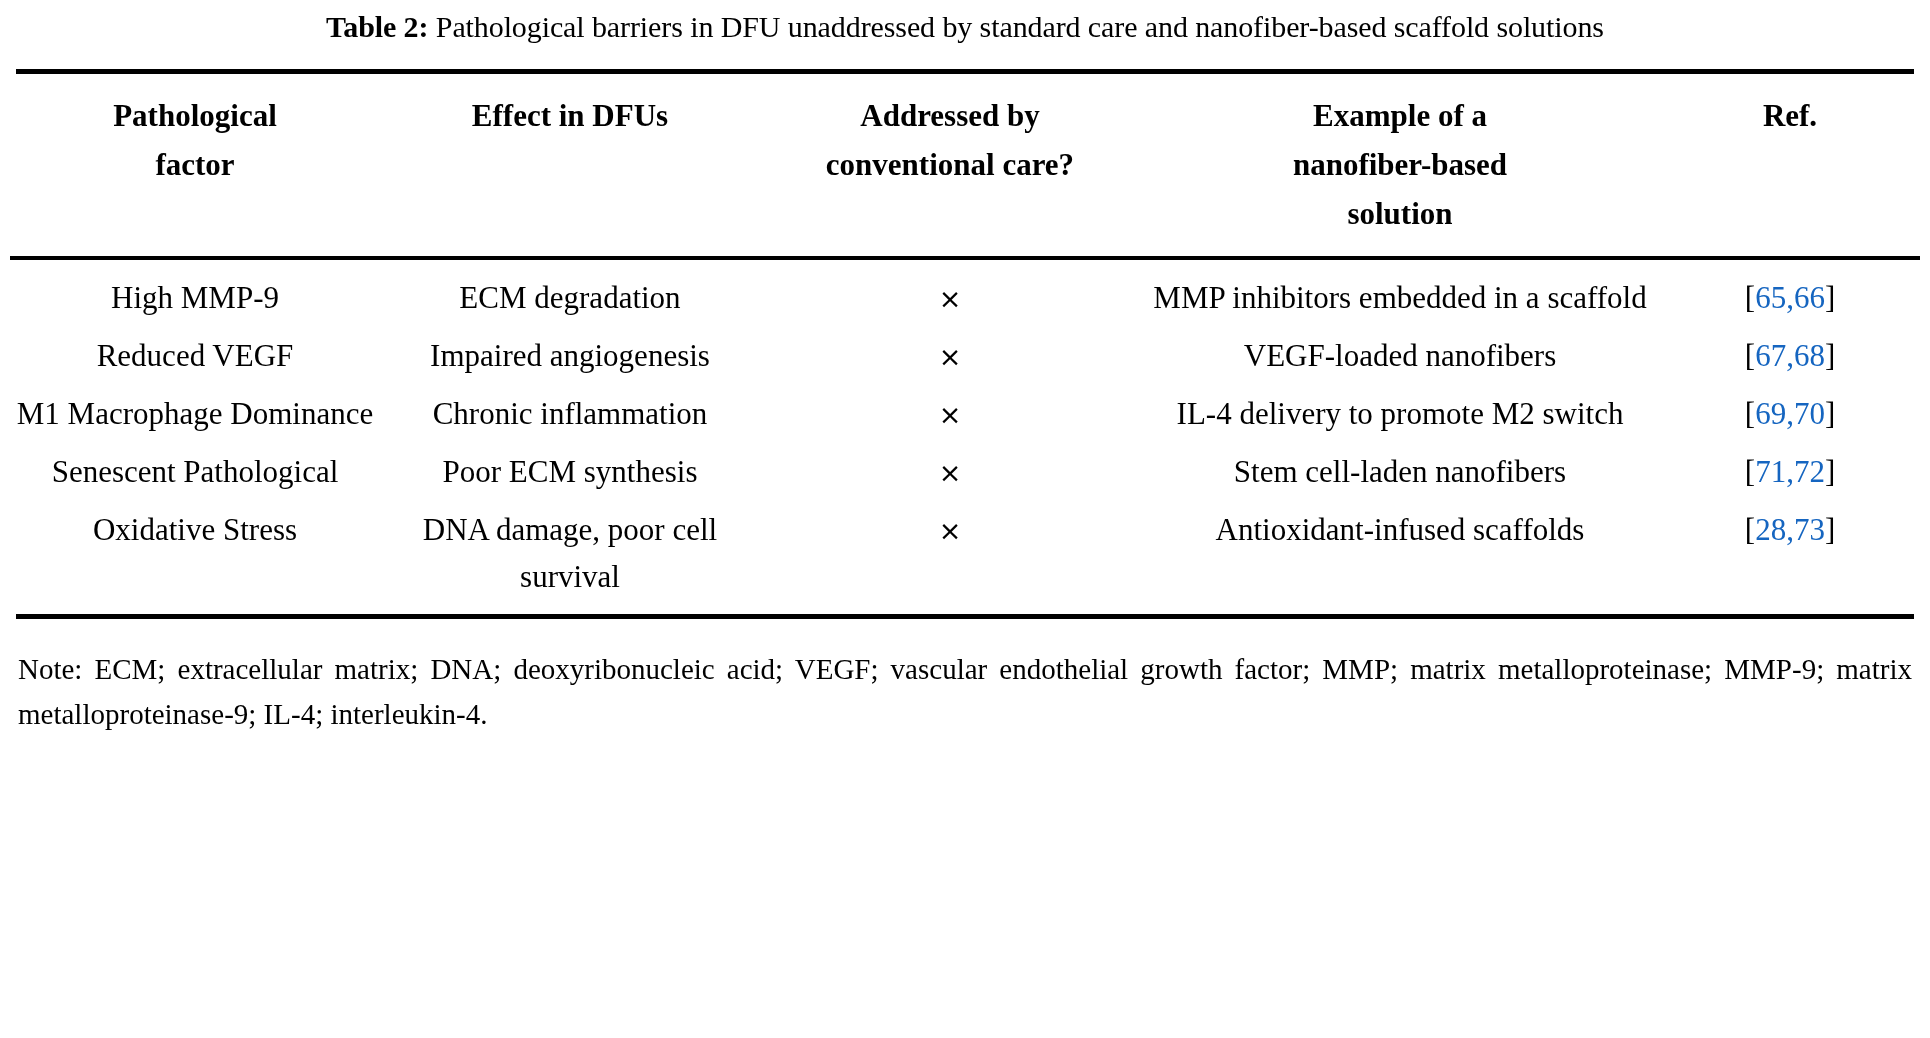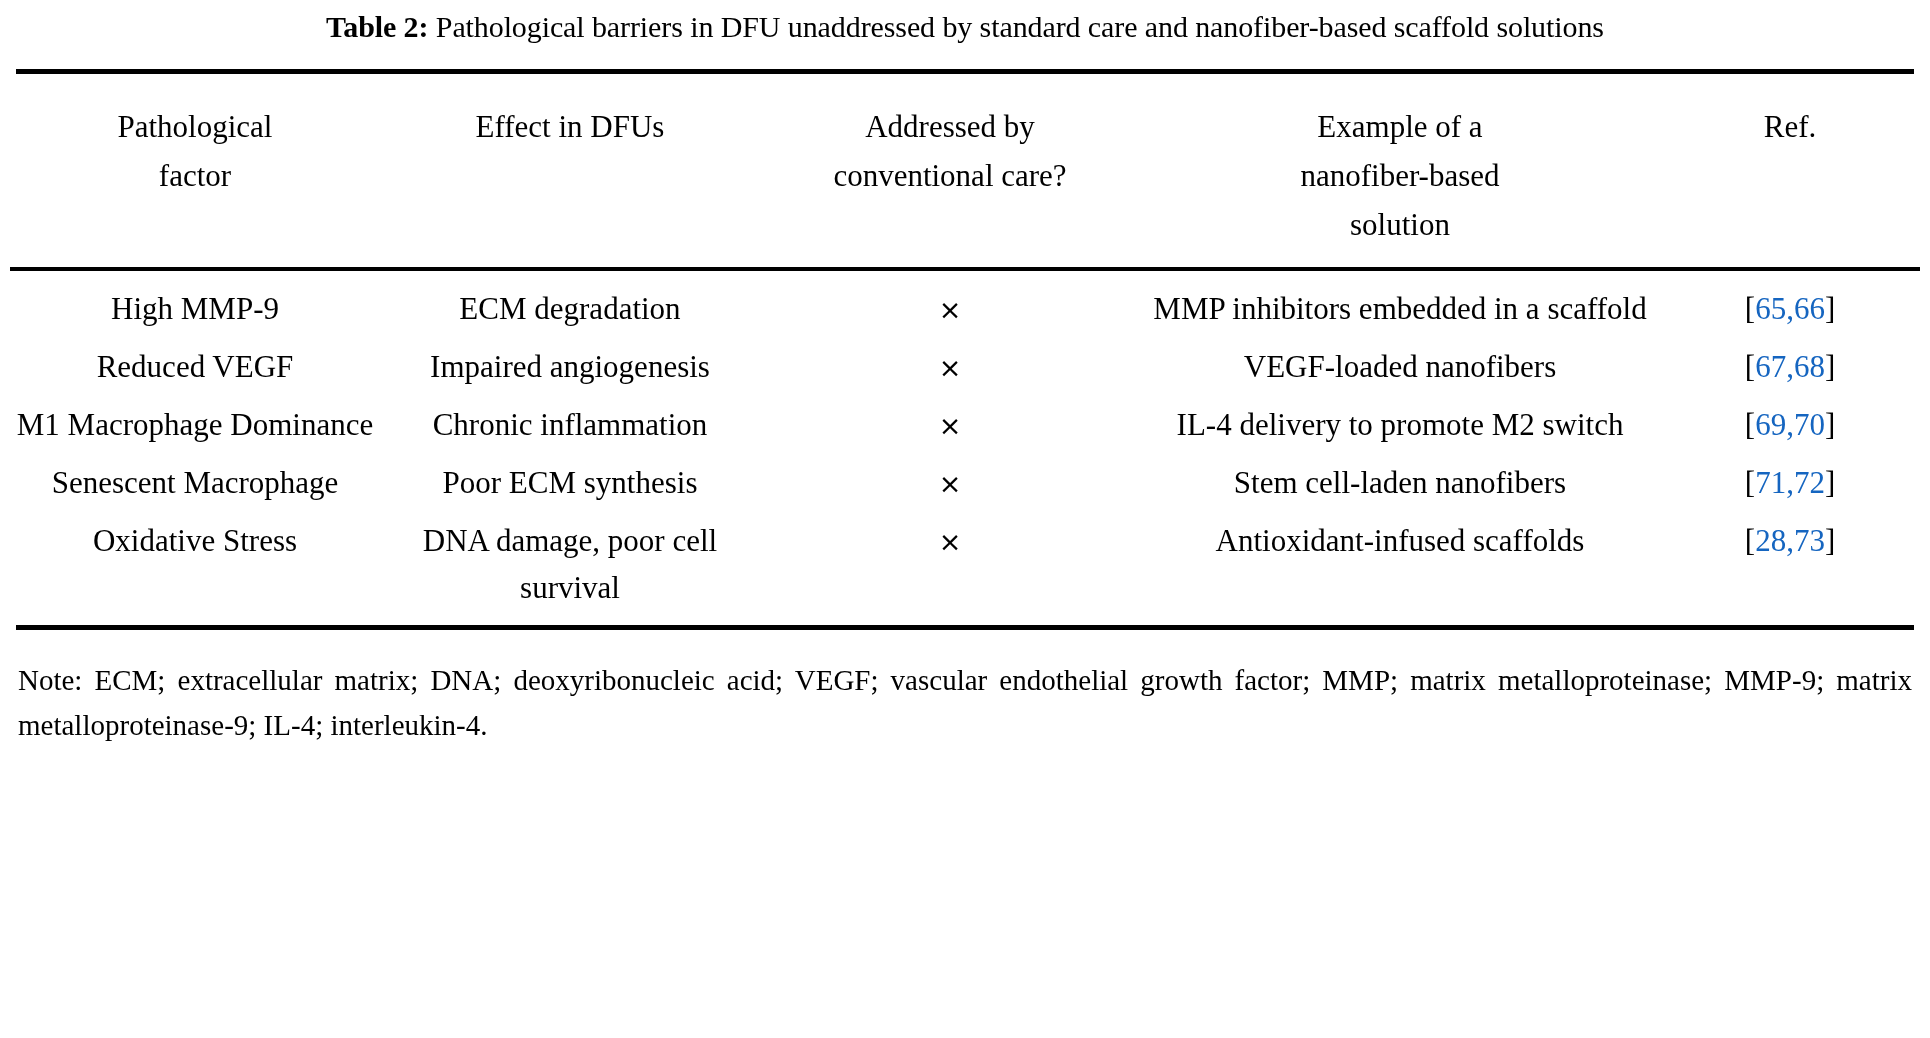--- a/index.html
+++ b/index.html
@@ -55,24 +55,24 @@
   table.tbl th,
   table.tbl td {
     text-align: center;
     vertical-align: top;
     font-size: 31px;
     line-height: 47px;
     padding: 0;
     font-weight: normal;
   }
   table.tbl thead th {
-    font-weight: normal;
+    font-weight: bold;
     font-size: 31px;
     line-height: 49px;
-    padding-top: 28px;
+    padding-top: 17px;
     padding-bottom: 18px;
   }
   table.tbl tbody td {
     padding-top: 5px;
     padding-bottom: 5px;
   }
   tbody tr:first-child td { padding-top: 14px; }
   tbody tr:last-child  td { padding-bottom: 14px; }
 
   
@@ -159,21 +159,21 @@
           <td><span class="ref-brk">[</span><span class="ref-num">67,68</span><span class="ref-brk">]</span></td>
         </tr>
         <tr>
           <td><span>M1 Macrophage Dominance</span></td>
           <td><span>Chronic inflammation</span></td>
           <td><span class="cross">×</span></td>
           <td><span>IL-4 delivery to promote M2 switch</span></td>
           <td><span class="ref-brk">[</span><span class="ref-num">69,70</span><span class="ref-brk">]</span></td>
         </tr>
         <tr>
-          <td><span>Senescent Macrophage</span></td>
+          <td><span>Senescent Pathological</span></td>
           <td><span>Poor ECM synthesis</span></td>
           <td><span class="cross">×</span></td>
           <td><span>Stem cell-laden nanofibers</span></td>
           <td><span class="ref-brk">[</span><span class="ref-num">71,72</span><span class="ref-brk">]</span></td>
         </tr>
         <tr>
           <td><span>Oxidative Stress</span></td>
           <td><span>DNA damage, poor cell survival</span></td>
           <td><span class="cross">×</span></td>
           <td><span>Antioxidant-infused scaffolds</span></td>

